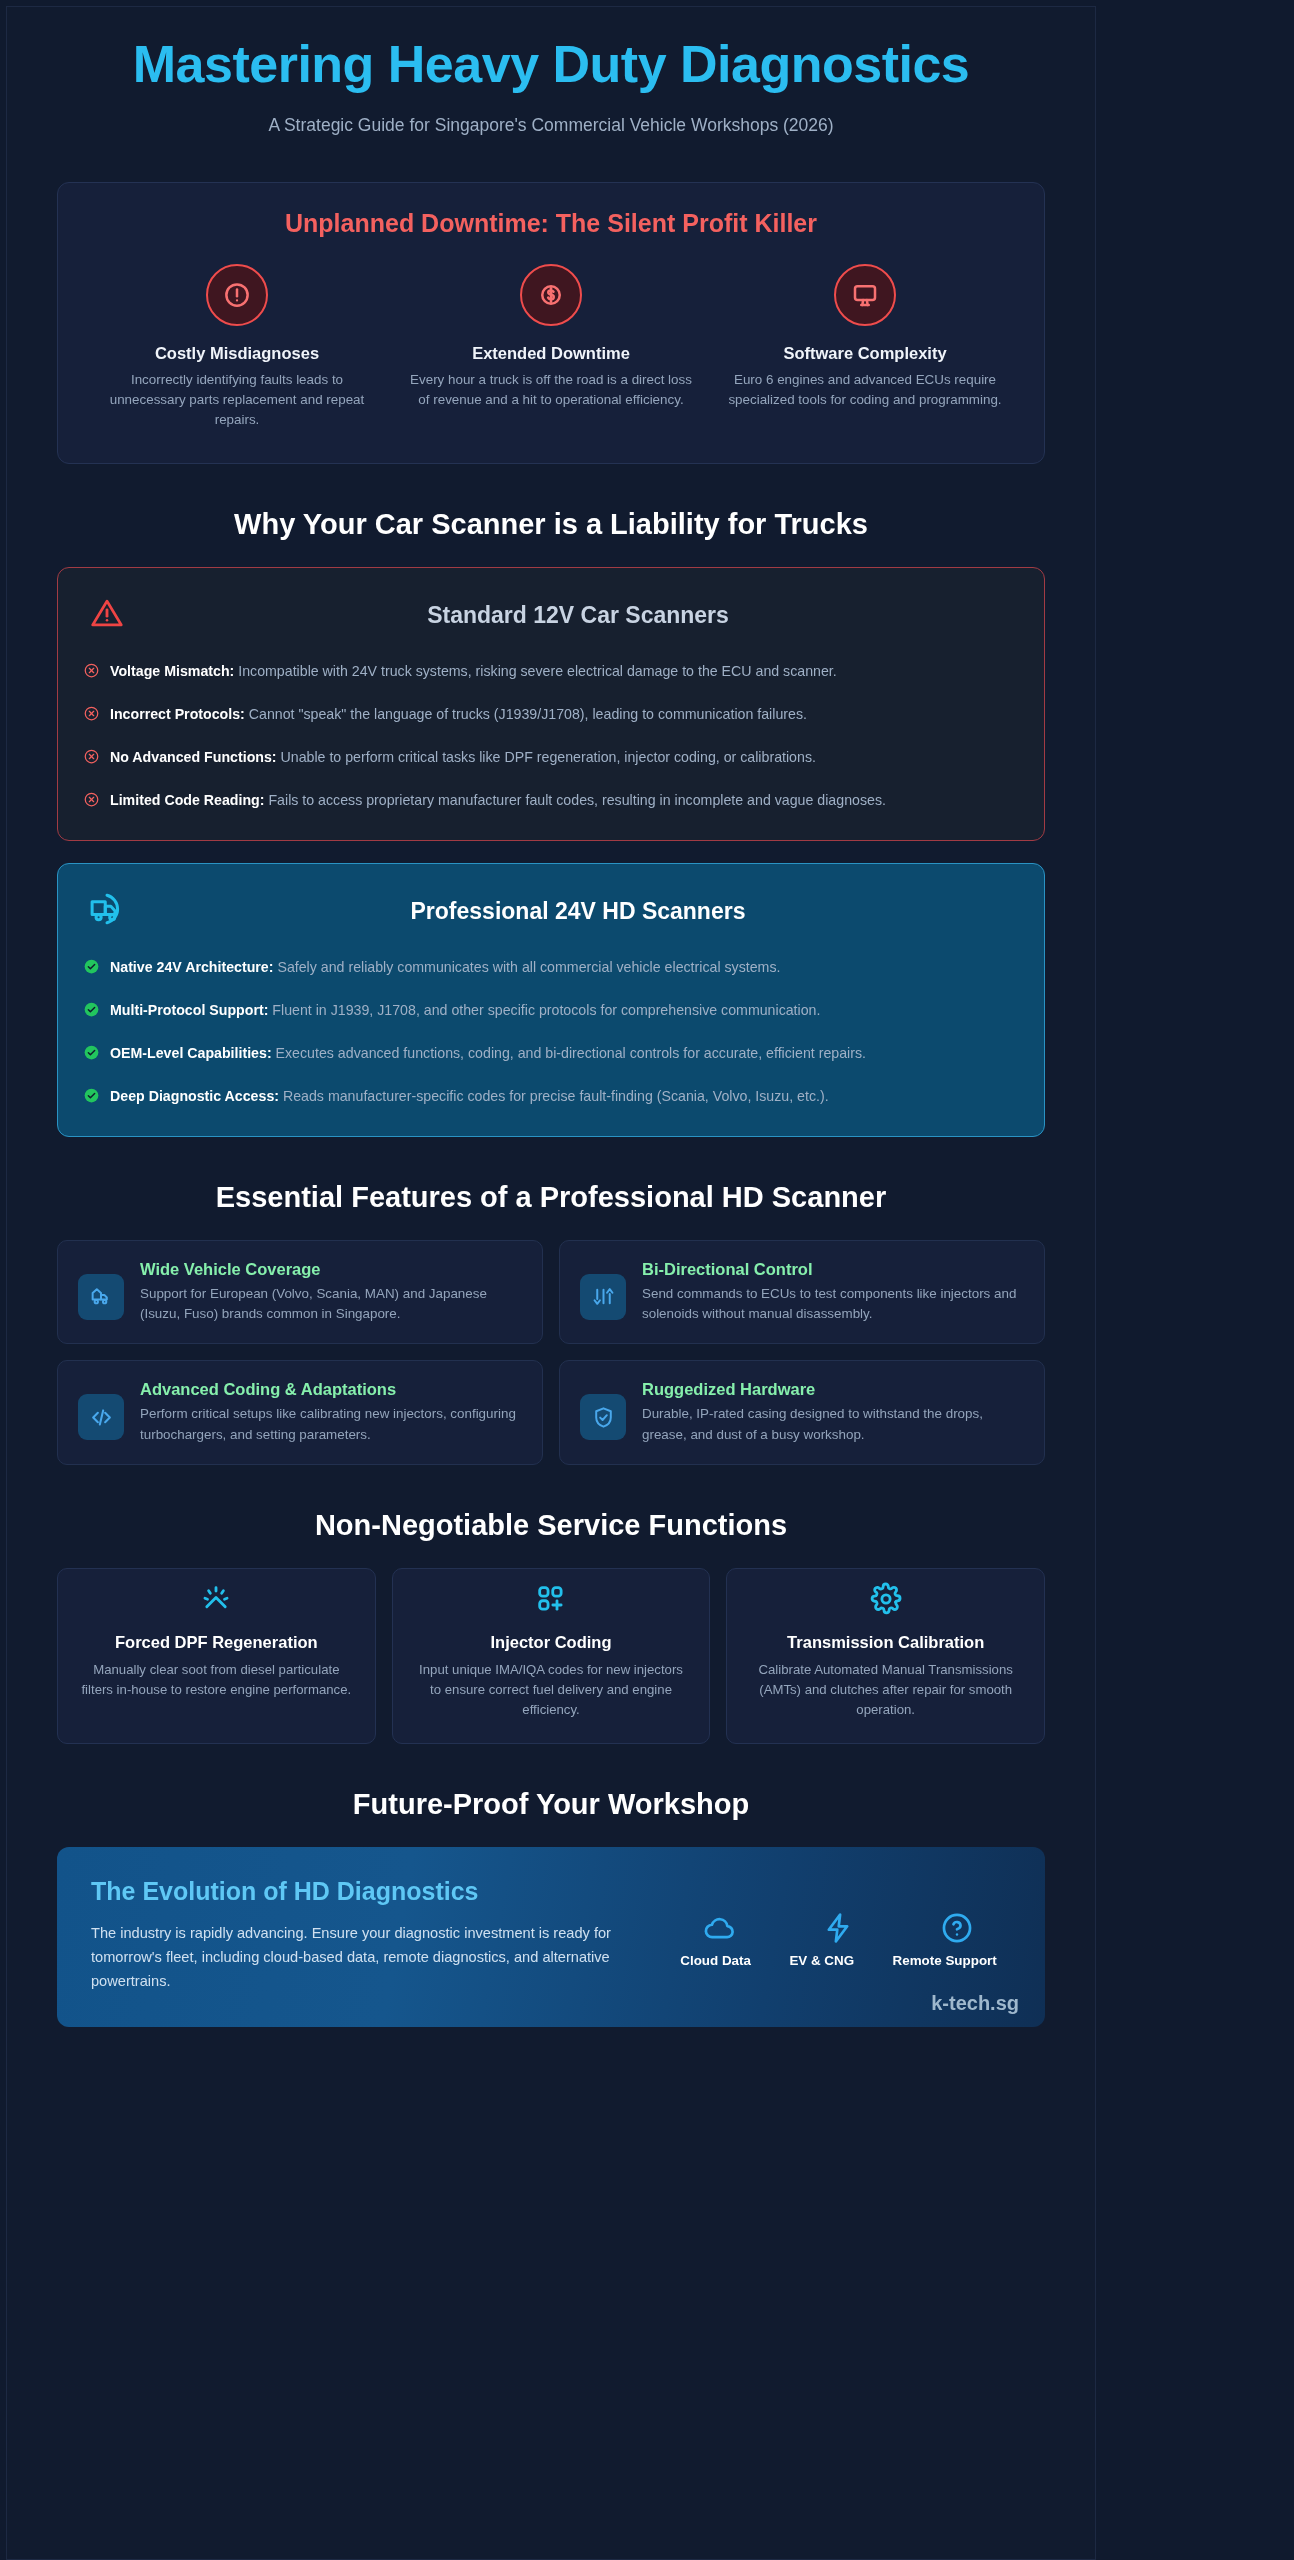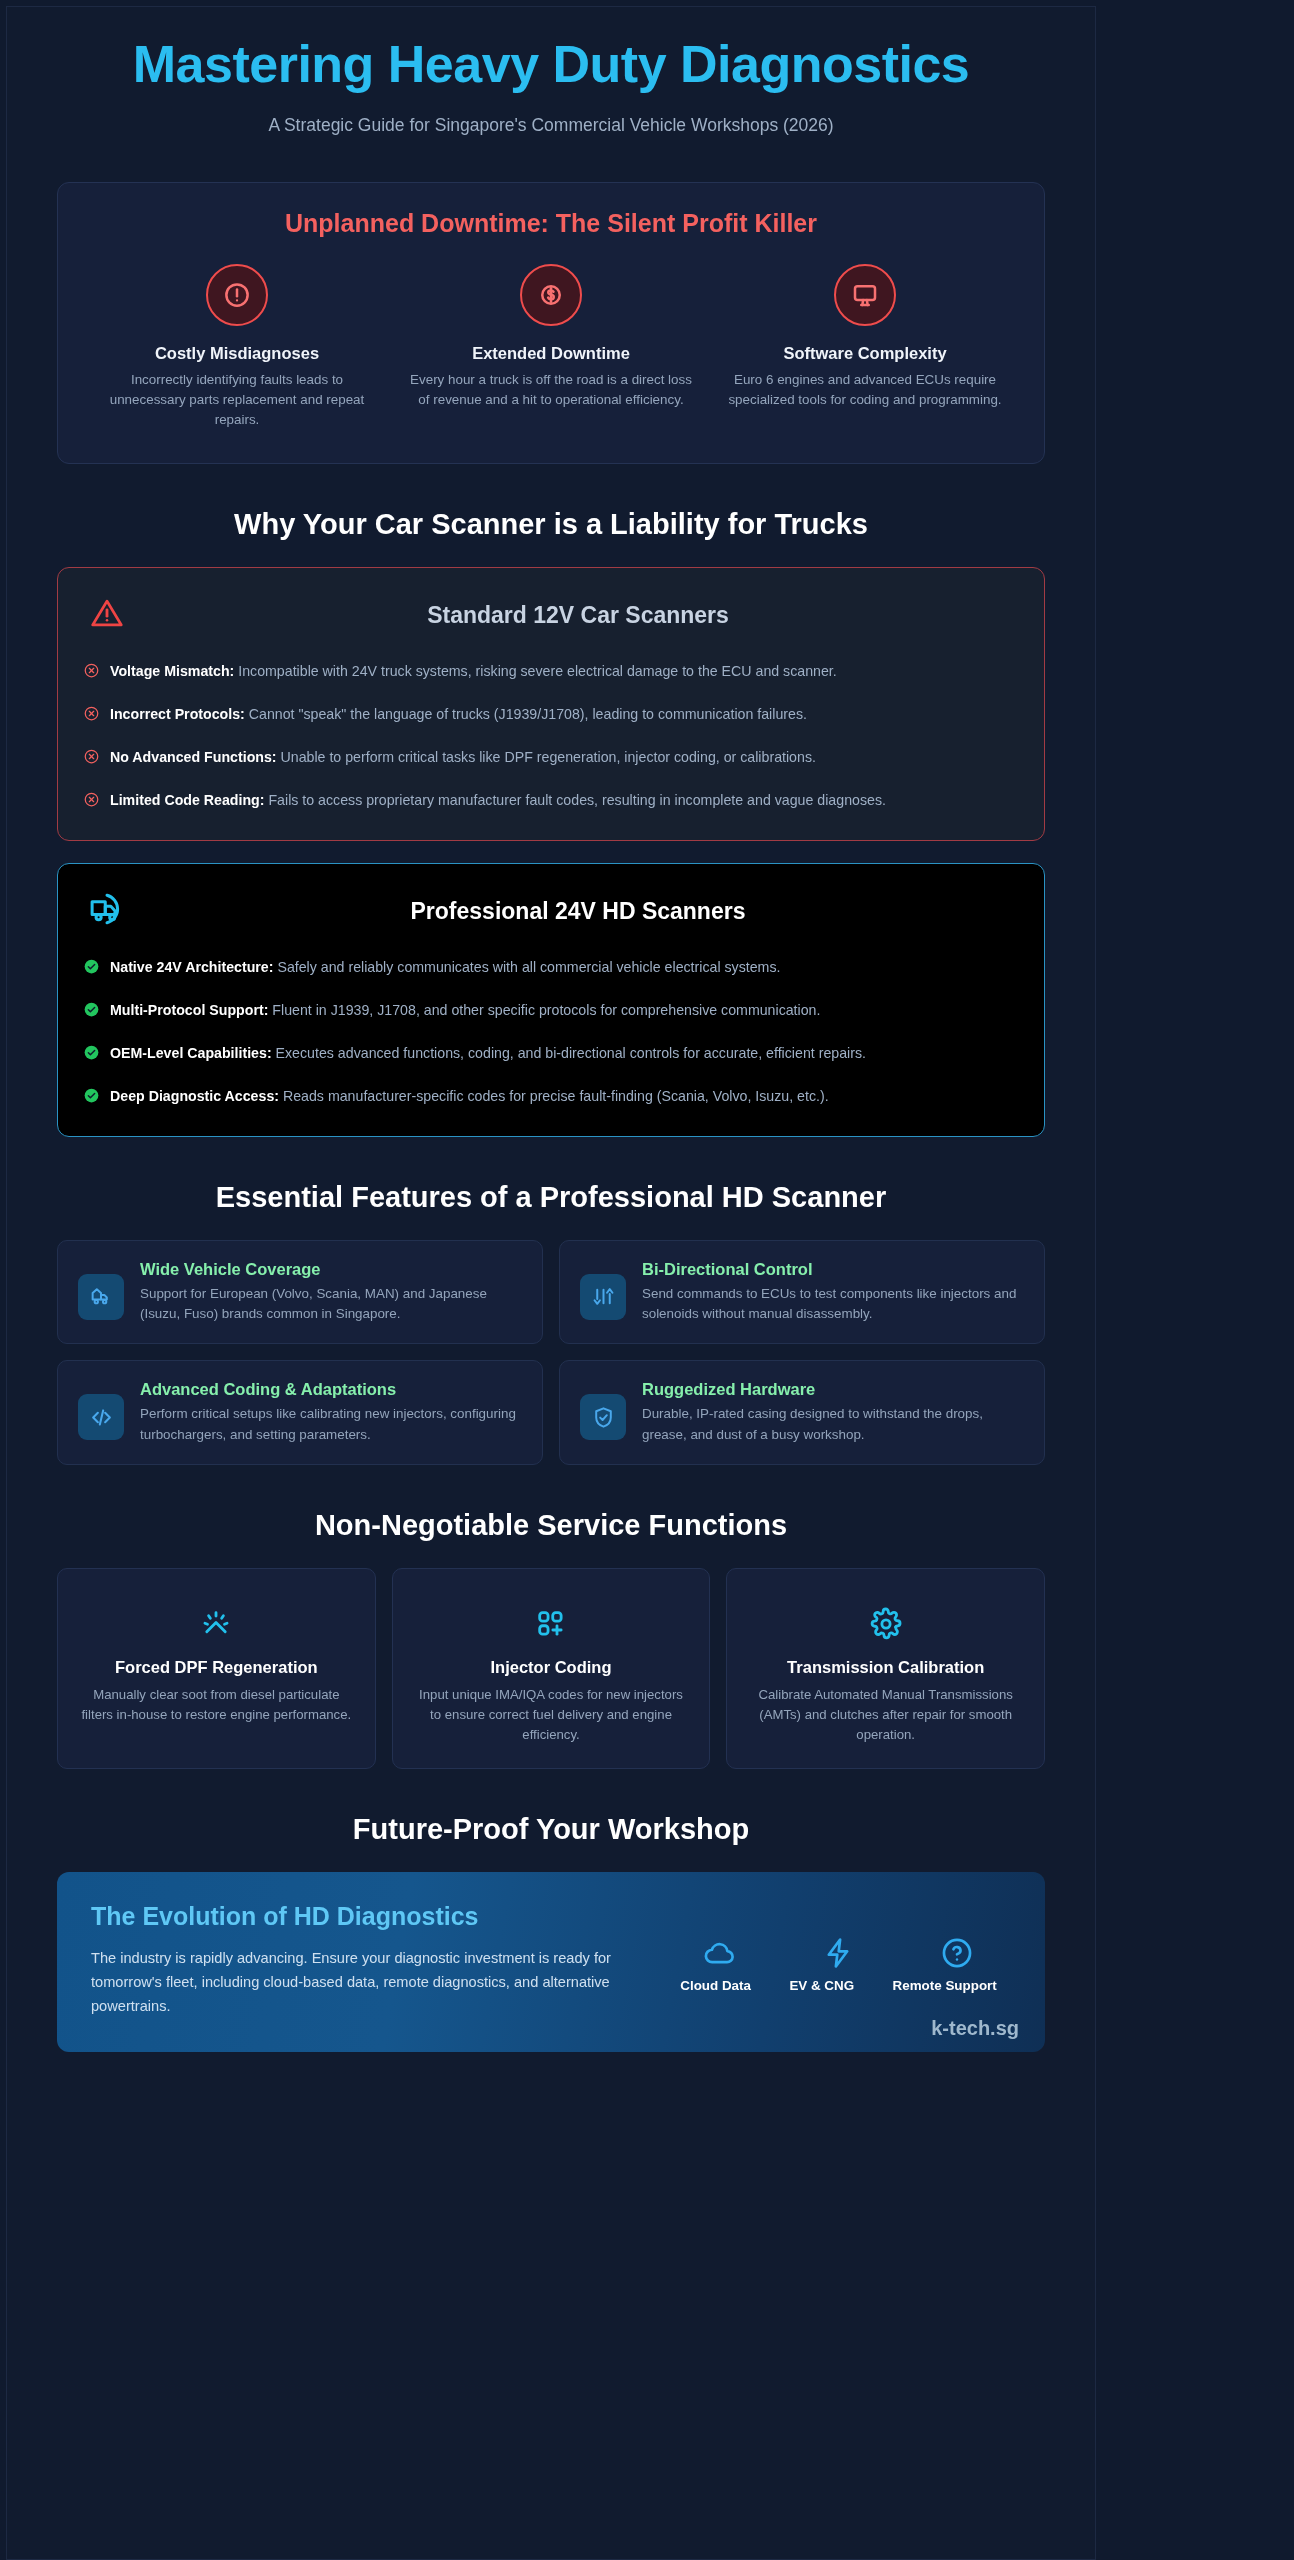--- a/index.html
+++ b/index.html
@@ -79,21 +79,21 @@
     font-size: 29px;
     font-weight: 700;
     color: #ffffff;
     margin: 44px 0 26px 0;
   }
 
   
   .compare { display: flex; gap: 22px; align-items: stretch; flex-direction: column; }
   .cmp { flex: 1; border-radius: 12px; padding: 26px 26px 28px 26px; }
   .cmp.bad { background: #17202f; border: 1px solid #a23b44; }
-  .cmp.good { background: #000000; border: 1px solid #2a93c4; }
+  .cmp.good { background: #0c4a6e; border: 1px solid #2a93c4; }
   .cmp-head {
     display: flex; align-items: center; gap: 16px;
     margin-bottom: 24px; padding: 0 4px;
   }
   .cmp-head .t {
     flex: 1; text-align: center; font-size: 23px;
     font-weight: 700; line-height: 1.22;
   }
   .cmp.bad .cmp-head .t { color: #c8d3e2; }
   .cmp.good .cmp-head .t { color: #ffffff; }
@@ -123,21 +123,21 @@
   .fbody h4 { font-size: 16.5px; font-weight: 700; color: #86efac; margin-bottom: 5px; }
   .fbody p { font-size: 13.4px; line-height: 1.52; color: #93a4bb; }
 
   
   .sgrid { display: flex; gap: 16px; }
   .scard {
     flex: 1;
     background: #16203a;
     border: 1px solid #233152;
     border-radius: 10px;
-    padding: 35px 20px 24px 20px;
+    padding: 10px 20px 24px 20px;
     text-align: center;
   }
   .sic { margin: 0 auto 14px auto; width: 40px; height: 40px;
          display: flex; align-items: center; justify-content: center; }
   .scard h4 { font-size: 16.5px; font-weight: 700; color: #ffffff; margin-bottom: 8px; }
   .scard p { font-size: 13.2px; line-height: 1.5; color: #94a5bc; }
 
   
   .evo {
     margin-top: 22px;

